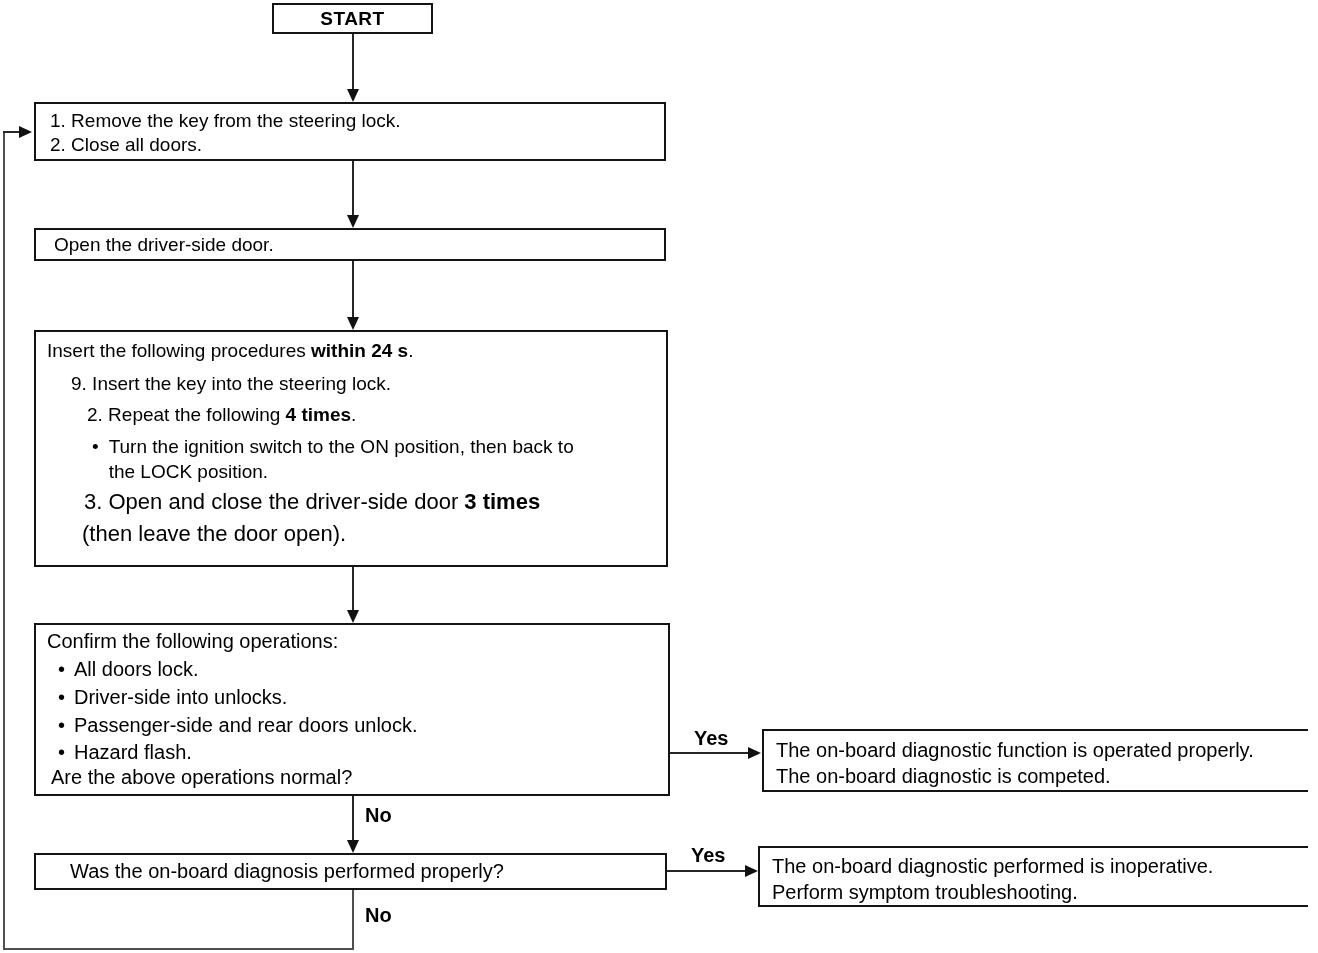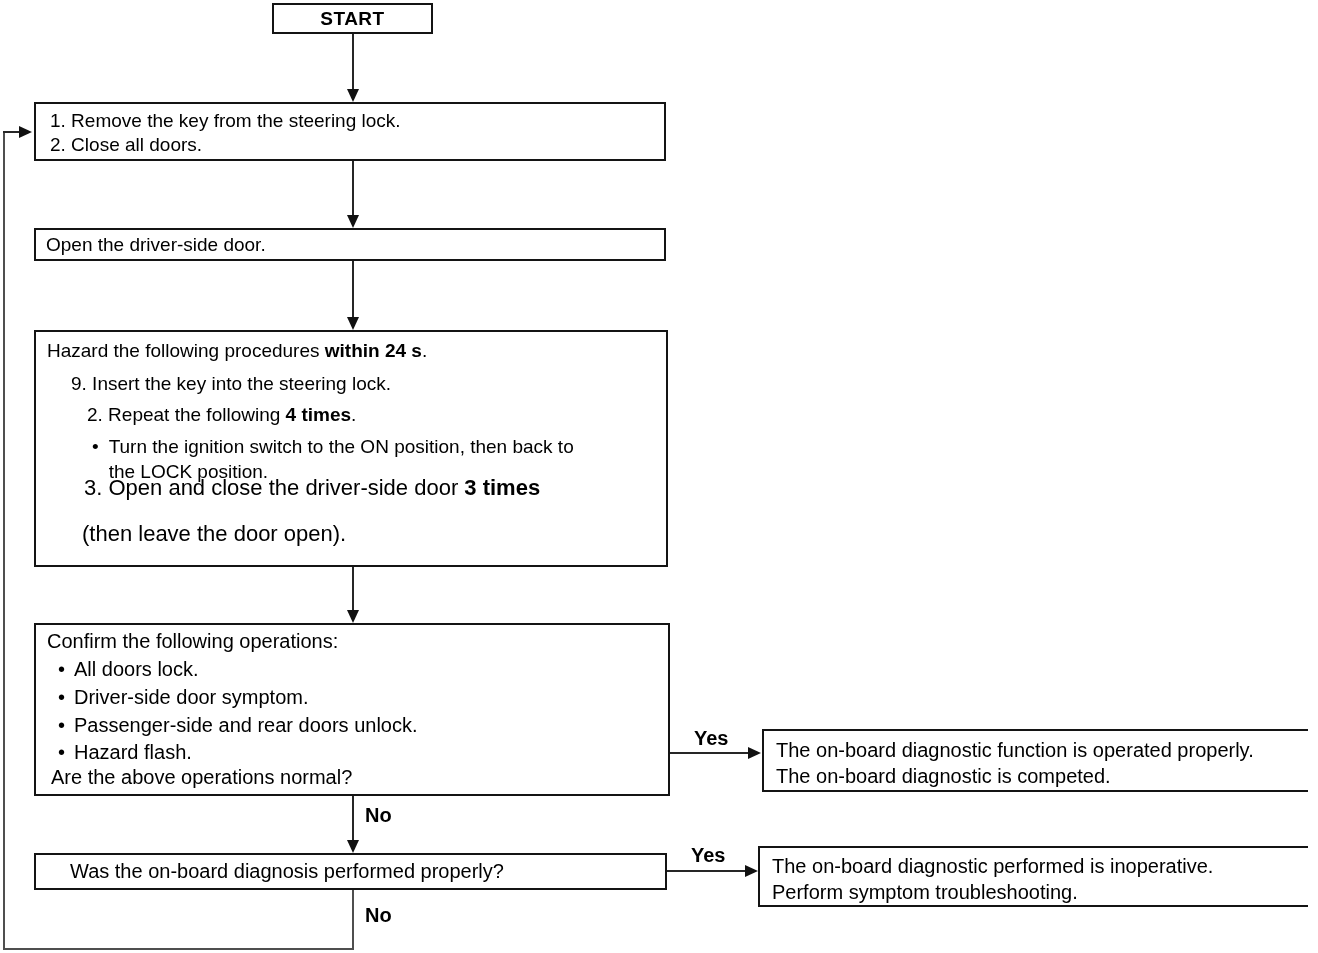--- a/index.html
+++ b/index.html
@@ -41,28 +41,28 @@
     line-height: 20px;
   }
   .start-box {
     left: 272px; top: 3px; width: 161px; height: 31px;
     display: flex; align-items: center; justify-content: center;
     font-size: 19px; font-weight: 700; letter-spacing: 0.5px;
   }
   .box1 { left: 34px; top: 102px; width: 632px; height: 59px;
           padding: 5px 0 0 14px; font-size: 19px; line-height: 24px; }
   .box2 { left: 34px; top: 228px; width: 632px; height: 33px;
-          display: flex; align-items: center; padding-left: 10px; font-size: 19px; }
+          display: flex; align-items: center; padding-left: 18px; font-size: 19px; }
   .box3 { left: 34px; top: 330px; width: 634px; height: 237px; font-size: 19px; }
   .box3 .ln { position: absolute; margin: 0; white-space: nowrap; }
   .b3-title  { left: 11px; top: 8px; }
   .b3-item1  { left: 35px; top: 41px; }
   .b3-item2  { left: 51px; top: 72px; }
   .b3-bullet { left: 56px; top: 102px; display: flex; gap: 10px; line-height: 25px; white-space: nowrap; }
-  .b3-item3  { left: 48px; top: 143px; font-size: 22px; text-align: right; }
+  .b3-item3  { left: 48px; top: 157px; font-size: 22px; text-align: right; }
   .b3-item3b { left: 46px; top: 189px; font-size: 22px; }
   .box4 { left: 34px; top: 623px; width: 636px; height: 173px; font-size: 20px; padding-left: 16px; }
   .box4 .ln { position: absolute; margin: 0; white-space: nowrap; }
   .b4-title { left: 11px; top: 5px; }
   .b4-row { display: flex; gap: 9px; }
   .b4-b1 { left: 22px; top: 33px; }
   .b4-b2 { left: 22px; top: 61px; }
   .b4-b3 { left: 22px; top: 89px; }
   .b4-b4 { left: 22px; top: 116px; }
   .b4-q  { left: 15px; top: 141px; }
@@ -94,21 +94,21 @@
   <div class="arr-down" style="left:347px; top:215px;"></div>
 
   <div class="box box2">
     <span>Open the driver-side door.</span>
   </div>
 
   <div class="vline" style="left:352px; top:261px; height:56px;"></div>
   <div class="arr-down" style="left:347px; top:317px;"></div>
 
   <div class="box box3">
-    <p class="ln b3-title"><span>Hazard the following procedures </span><b>within 24 s</b><span>.</span></p>
+    <p class="ln b3-title"><span>Insert the following procedures </span><b>within 24 s</b><span>.</span></p>
     <p class="ln b3-item1">9. Insert the key into the steering lock.</p>
     <p class="ln b3-item2"><span>2. Repeat the following </span><b>4 times</b><span>.</span></p>
     <div class="ln b3-bullet">
       <span class="bullet-char">•</span>
       <span><span>Turn the ignition switch to the ON position, then back to</span><br><span>the LOCK position.</span></span>
     </div>
     <p class="ln b3-item3"><span>3. Open and close the driver-side door </span><b>3 times</b><span></span></p>
     <p class="ln b3-item3b">(then leave the door open).</p>
   </div>
 
@@ -116,21 +116,21 @@
   <div class="arr-down" style="left:347px; top:610px;"></div>
 
   <div class="box box4">
     <p class="ln b4-title">Confirm the following operations:</p>
     <div class="ln b4-row b4-b1">
       <span class="bullet-char">•</span>
       <span>All doors lock.</span>
     </div>
     <div class="ln b4-row b4-b2">
       <span class="bullet-char">•</span>
-      <span>Driver-side door symptom.</span>
+      <span>Driver-side into unlocks.</span>
     </div>
     <div class="ln b4-row b4-b3">
       <span class="bullet-char">•</span>
       <span>Passenger-side and rear doors unlock.</span>
     </div>
     <div class="ln b4-row b4-b4">
       <span class="bullet-char">•</span>
       <span>Hazard flash.</span>
     </div>
     <p class="ln b4-q">Are the above operations normal?</p>

